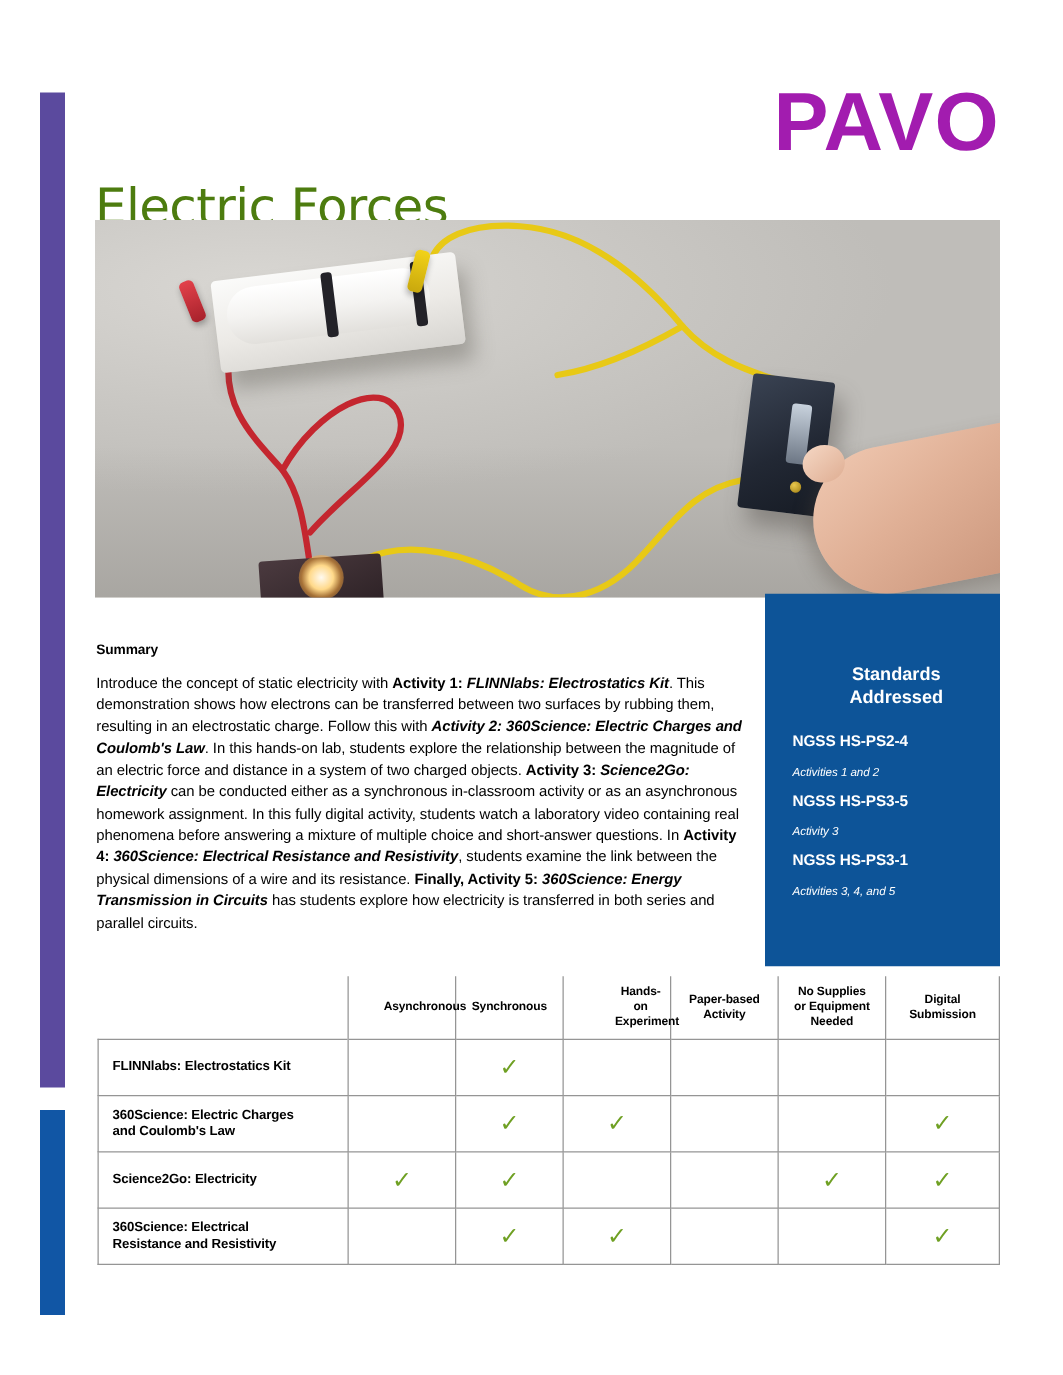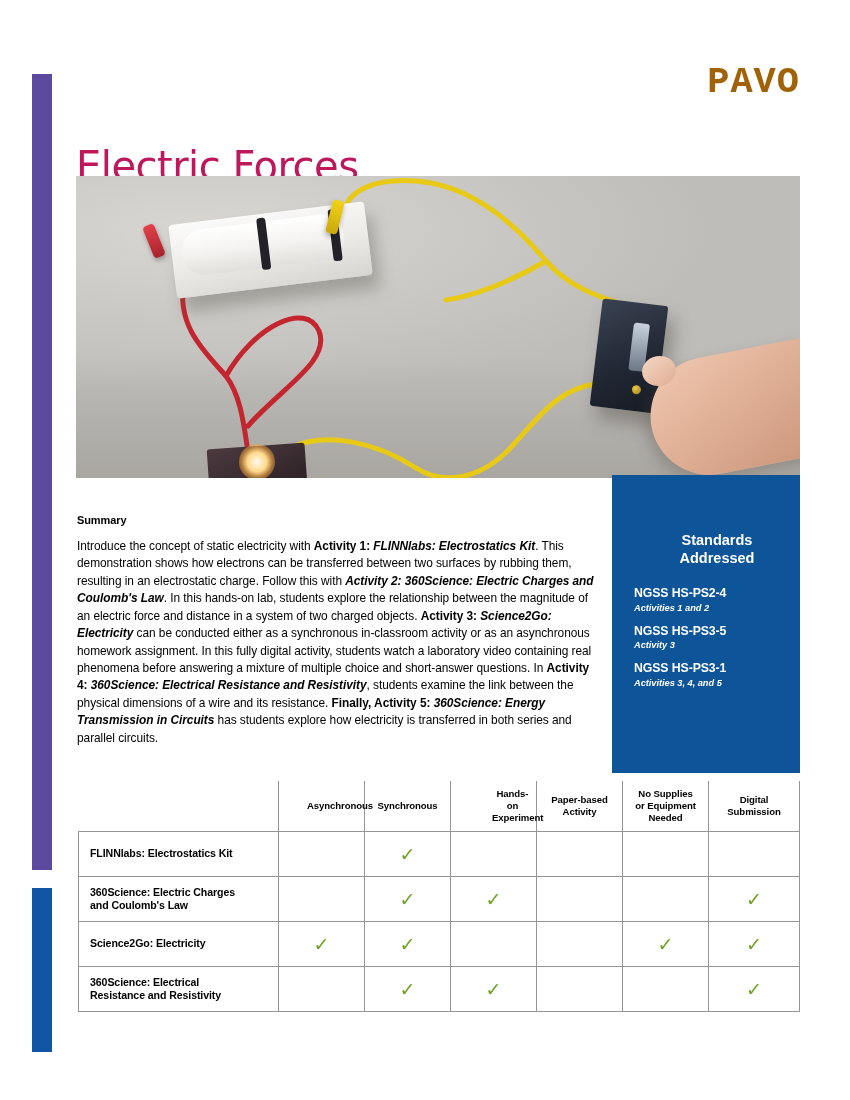--- a/index.html
+++ b/index.html
@@ -31,37 +31,37 @@
     top: 888px;
     height: 164px;
     background: #1156a5;
   }
 
   
   .logo {
     position: absolute;
     right: 50px;
     top: 64px;
-    font-size: 37px;
+    font-size: 66px;
     font-weight: 700;
     letter-spacing: 1px;
-    color: #a16207;
+    color: #a21caf;
     line-height: 1;
-    font-family: Liberation Mono, monospace;
+    font-family: Liberation Sans, sans-serif;
   }
 
   
   .page-title {
     position: absolute;
     left: 76px;
     top: 117px;
     font-size: 40px;
     font-weight: 400;
     letter-spacing: -0.5px;
-    color: #be185d;
+    color: #4d7c0f;
     font-family: "DejaVu Sans", sans-serif;
     line-height: 1.1;
   }
 
   
   .hero {
     position: absolute;
     left: 76px;
     top: 176px;
     width: 724px;
@@ -217,22 +217,22 @@
   .std-item { margin-bottom: 11px; }
   .std-code {
     font-size: 12.3px;
     font-weight: 700;
     letter-spacing: -0.1px;
     line-height: 1.2;
   }
   .std-sub {
     font-size: 9.3px;
     font-style: italic;
-    font-weight: 700;
-    margin-top: 2px;
+    font-weight: 400;
+    margin-top: 12px;
     letter-spacing: -0.05px;
   }
 
   
   .matrix {
     position: absolute;
     left: 78px;
     top: 781px;
     width: 721px;
     border-collapse: collapse;

